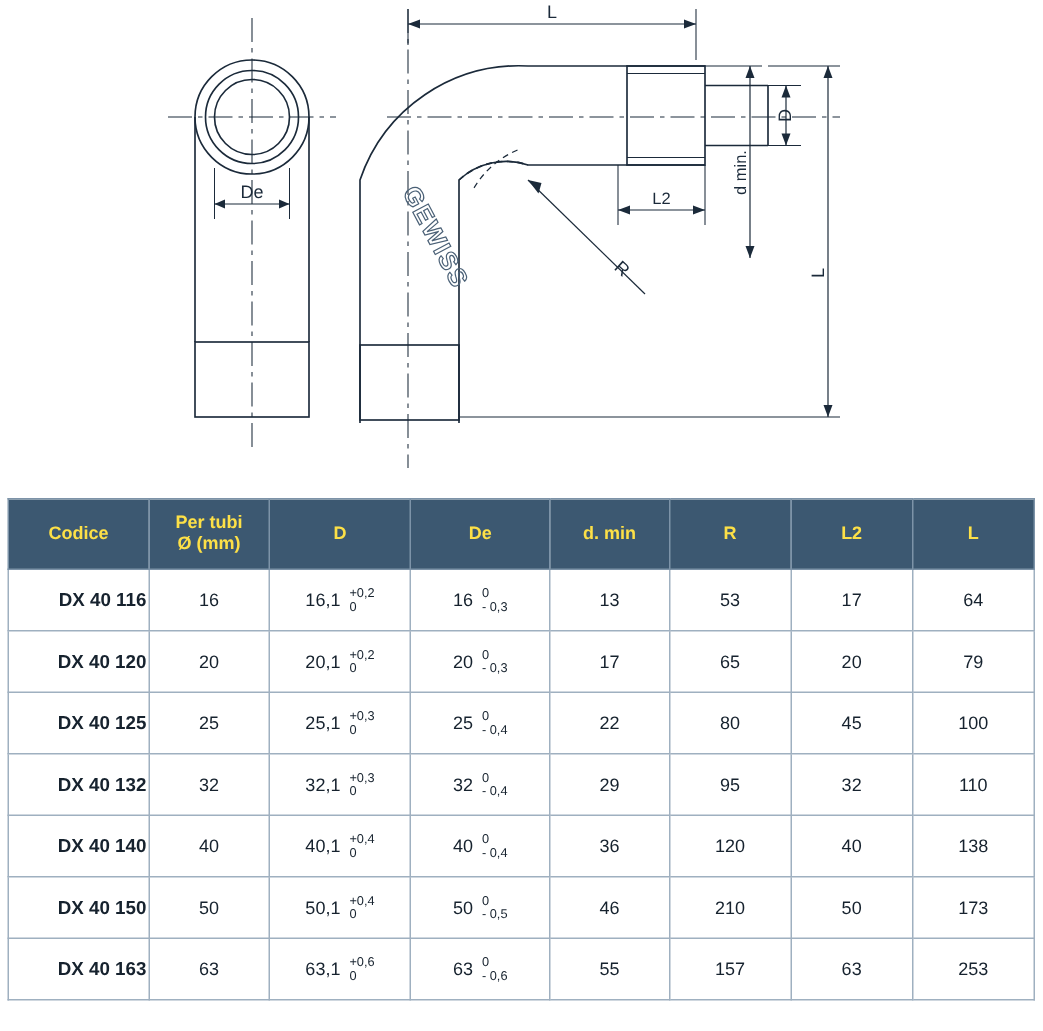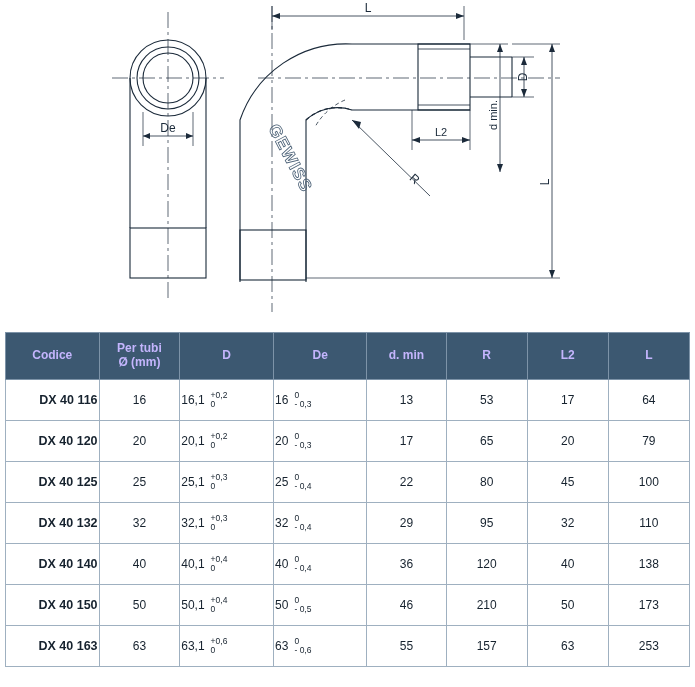--- a/index.html
+++ b/index.html
@@ -37,21 +37,21 @@
     border-collapse: collapse;
     font-size: 11.5px;
   }
   #spec-table th, #spec-table td {
     border: 1px solid #9fb0c0;
     text-align: center;
     vertical-align: middle;
   }
   #spec-table thead th {
     background: #3c5871;
-    color: #c4b5fd;
+    color: #fde047;
     font-weight: bold;
     font-size: 12px;
     height: 44px;
     border: 1px solid #7d93a8;
     line-height: 1.15;
   }
   #spec-table tbody tr {
     height: 41px;
   }
   #spec-table tbody td {
@@ -62,21 +62,21 @@
   #spec-table tbody td.codice {
     font-weight: bold;
     font-size: 12.5px;
     text-align: right;
   }
 
   
   .tolcell {
     display: flex;
     align-items: center;
-    justify-content: flex-start;
+    justify-content: center;
     gap: 6px;
   }
   .tolcell .nom {
     font-size: 12px;
   }
   .tolcell .tol {
     display: flex;
     flex-direction: column;
     line-height: 1.05;
     font-size: 8.5px;

